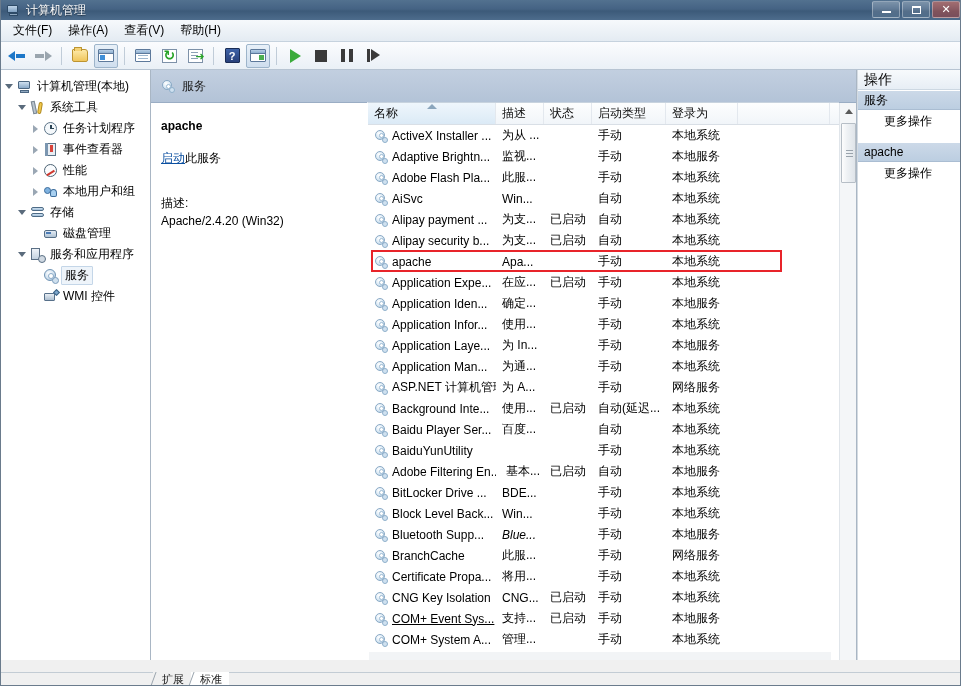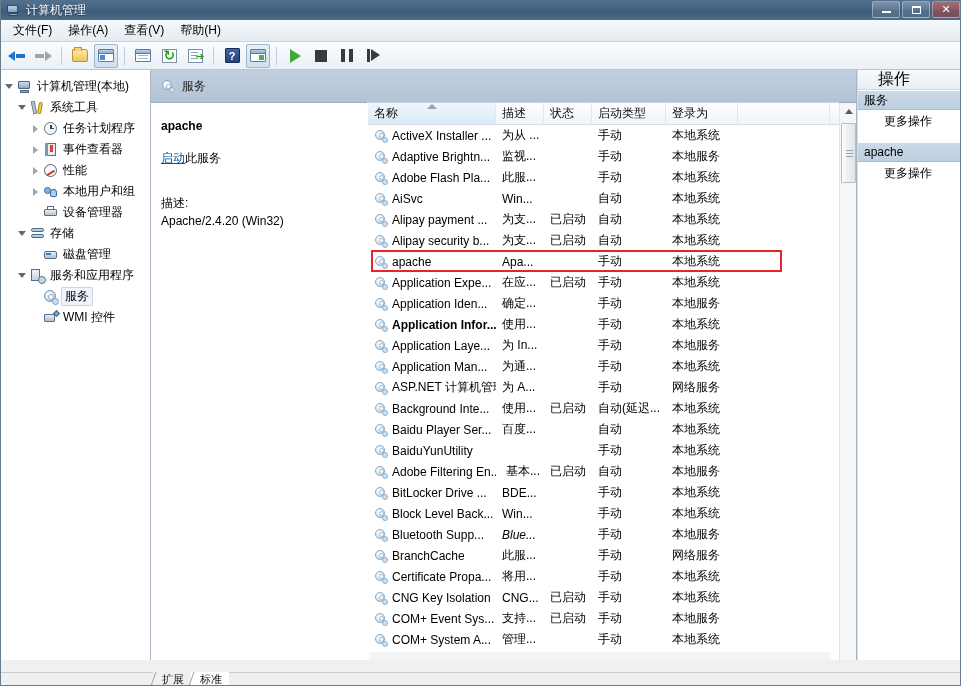--- a/index.html
+++ b/index.html
@@ -325,22 +325,22 @@
   
   .annot-box {
     position: absolute; border: 2px solid #e8242a; pointer-events: none;
     z-index: 40;
   }
 
   
   .act-head {
     height: 20px; background: linear-gradient(to bottom, #f7fafc, #e7eef5);
     border-bottom: 1px solid #cdd8e2;
-    display: flex; align-items: center; padding-left: 20px;
-    font-size: 16px; color: #000; font-weight: normal;
+    display: flex; align-items: center; padding-left: 6px;
+    font-size: 14px; color: #000; font-weight: normal;
   }
   .act-sec {
     height: 20px; background: linear-gradient(to bottom, #ccd9e8, #bccee1);
     border-top: 1px solid #ffffff; border-bottom: 1px solid #aabdd2;
     display: flex; align-items: center; padding-left: 6px;
     font-size: 12px; color: #000;
   }
   .act-item {
     height: 22px; display: flex; align-items: center; padding-left: 26px;
     font-size: 12px; color: #000;
@@ -522,29 +522,20 @@
         <div class="tree-row">
           <span class="tw" style="width: 26px;"></span>
           <span class="expander collapsed"></span>
           <span class="ti ti-users">
             <div class="u1"></div>
             <div class="u2"></div>
           </span>
           <span class="tlabel">本地用户和组</span>
         </div>
         <div class="tree-row">
-          <span class="tw" style="width: 26px;"></span>
-          <span class="expander"></span>
-          <span class="ti ti-device">
-            <div class="t"></div>
-            <div class="p"></div>
-          </span>
-          <span class="tlabel">设备管理器</span>
-        </div>
-        <div class="tree-row">
           <span class="tw" style="width: 13px;"></span>
           <span class="expander expanded"></span>
           <span class="ti ti-storage">
             <div class="s1"></div>
             <div class="s2"></div>
           </span>
           <span class="tlabel">存储</span>
         </div>
         <div class="tree-row">
           <span class="tw" style="width: 26px;"></span>
@@ -811,21 +802,21 @@
                     <span></span>
                   </div>
                   <div class="lv-cell" style="width: 74px; flex: 0 0 74px;">
                     <span>手动</span>
                   </div>
                   <div class="lv-cell" style="width: 72px; flex: 0 0 72px;">
                     <span>本地服务</span>
                   </div>
                 </div>
                 <div class="lv-row">
-                  <div class="lv-cell name" style="width: 128px; flex: 0 0 128px; font-weight: bold;">
+                  <div class="lv-cell name" style="width: 128px; flex: 0 0 128px;">
                     <span class="svc-ico">
                       <div class="gg"></div>
                       <div class="gs"></div>
                     </span>
                     <span>Application Infor...</span>
                   </div>
                   <div class="lv-cell" style="width: 48px; flex: 0 0 48px;">
                     <span>使用...</span>
                   </div>
                   <div class="lv-cell" style="width: 48px; flex: 0 0 48px;">
@@ -1105,21 +1096,21 @@
                     <span>已启动</span>
                   </div>
                   <div class="lv-cell" style="width: 74px; flex: 0 0 74px;">
                     <span>手动</span>
                   </div>
                   <div class="lv-cell" style="width: 72px; flex: 0 0 72px;">
                     <span>本地系统</span>
                   </div>
                 </div>
                 <div class="lv-row">
-                  <div class="lv-cell name" style="width: 128px; flex: 0 0 128px;">
+                  <div class="lv-cell name" style="width: 128px; flex: 0 0 128px; text-decoration: underline;">
                     <span class="svc-ico">
                       <div class="gg"></div>
                       <div class="gs"></div>
                     </span>
                     <span>COM+ Event Sys...</span>
                   </div>
                   <div class="lv-cell" style="width: 48px; flex: 0 0 48px;">
                     <span>支持...</span>
                   </div>
                   <div class="lv-cell" style="width: 48px; flex: 0 0 48px;">

